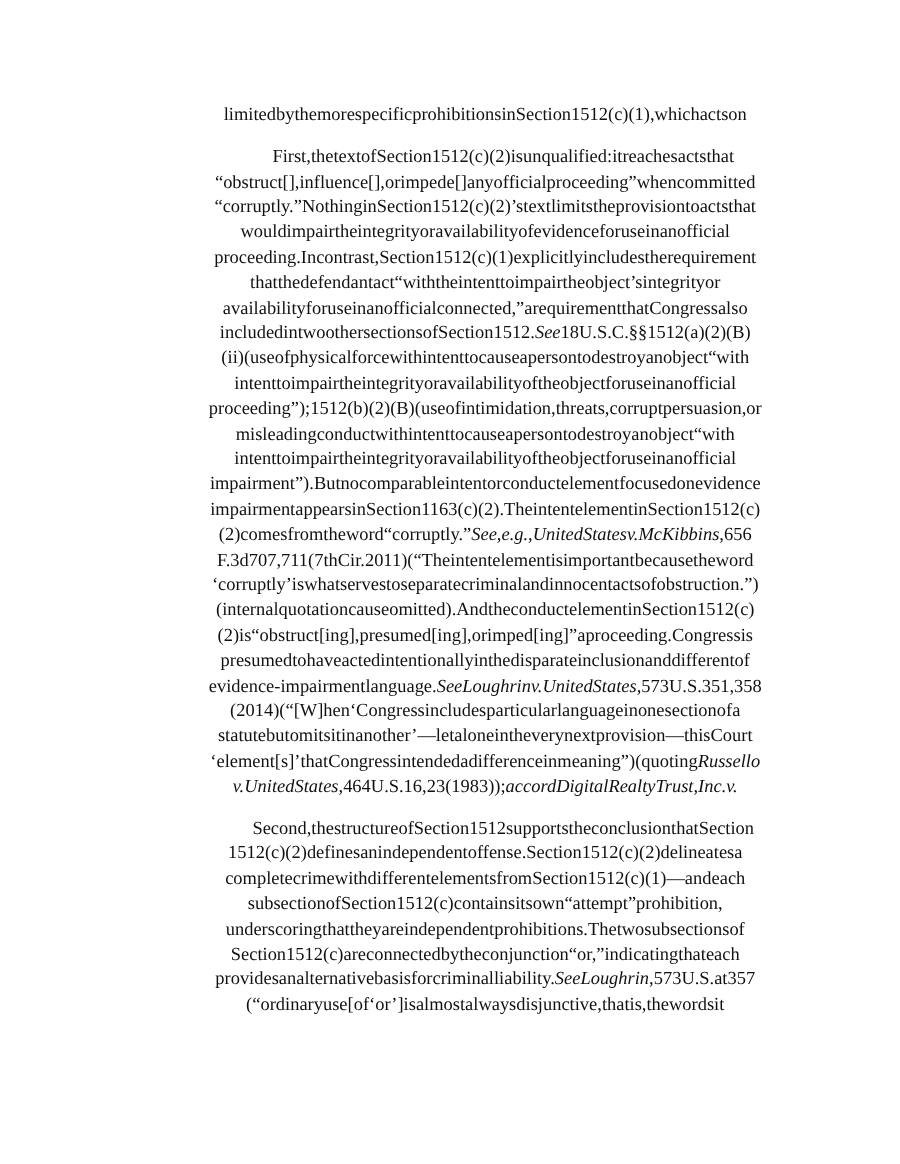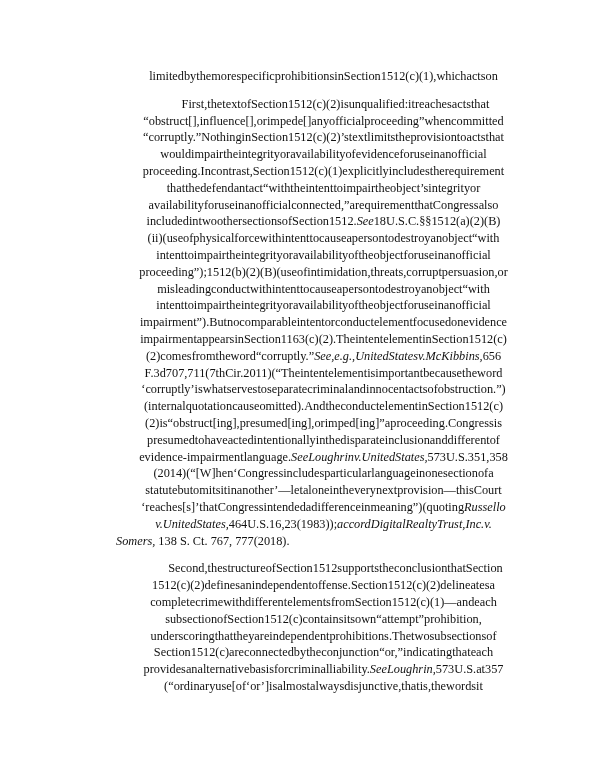--- a/index.html
+++ b/index.html
@@ -65,23 +65,22 @@
         <div class="line"><span class="w">impairment</span><span class="w">appears</span><span class="w">in</span><span class="w">Section</span><span class="w">1163(c)(2).</span><span class="w">The</span><span class="w">intent</span><span class="w">element</span><span class="w">in</span><span class="w">Section</span><span class="w">1</span><span class="w">512(c)</span></div>
         <div class="line"><span class="w">(2)</span><span class="w">comes</span><span class="w">from</span><span class="w">the</span><span class="w">word</span><span class="w">“corruptly.”</span><span class="w it">See,</span><span class="w it">e.g.,</span><span class="w it">United</span><span class="w it">States</span><span class="w it">v.</span><span class="w it">McKibbins,</span><span class="w">656</span></div>
         <div class="line"><span class="w">F.3d</span><span class="w">707,</span><span class="w">711</span><span class="w">(7th</span><span class="w">Cir.</span><span class="w">2011)</span><span class="w">(“The</span><span class="w">intent</span><span class="w">element</span><span class="w">is</span><span class="w">important</span><span class="w">because</span><span class="w">the</span><span class="w">word</span></div>
         <div class="line"><span class="w">‘corruptly’</span><span class="w">is</span><span class="w">what</span><span class="w">serves</span><span class="w">to</span><span class="w">separate</span><span class="w">criminal</span><span class="w">and</span><span class="w">innocent</span><span class="w">acts</span><span class="w">of</span><span class="w">obstruction.”)</span></div>
         <div class="line"><span class="w">(internal</span><span class="w">quotation</span><span class="w">cause</span><span class="w">omitted).</span><span class="w">And</span><span class="w">the</span><span class="w">conduct</span><span class="w">element</span><span class="w">in</span><span class="w">Section</span><span class="w">1512(c)</span></div>
         <div class="line"><span class="w">(2)</span><span class="w">is</span><span class="w">“obstruct[ing],</span><span class="w">presumed[ing],</span><span class="w">or</span><span class="w">imped[ing]”</span><span class="w">a</span><span class="w">proceeding.</span><span class="w">Congress</span><span class="w">is</span></div>
         <div class="line"><span class="w">presumed</span><span class="w">to</span><span class="w">have</span><span class="w">acted</span><span class="w">intentionally</span><span class="w">in</span><span class="w">the</span><span class="w">disparate</span><span class="w">inclusion</span><span class="w">and</span><span class="w">different</span><span class="w">of</span></div>
         <div class="line"><span class="w">evidence-impairment</span><span class="w">language.</span><span class="w it">See</span><span class="w it">Loughrin</span><span class="w it">v.</span><span class="w it">United</span><span class="w it">States,</span><span class="w">573</span><span class="w">U.S.</span><span class="w">351,</span><span class="w">358</span></div>
         <div class="line"><span class="w">(2014)</span><span class="w">(“[W]hen</span><span class="w">‘Congress</span><span class="w">includes</span><span class="w">particular</span><span class="w">language</span><span class="w">in</span><span class="w">one</span><span class="w">section</span><span class="w">of</span><span class="w">a</span></div>
         <div class="line"><span class="w">statute</span><span class="w">but</span><span class="w">omits</span><span class="w">it</span><span class="w">in</span><span class="w">another’—let</span><span class="w">alone</span><span class="w">in</span><span class="w">the</span><span class="w">very</span><span class="w">next</span><span class="w">provision—</span><span class="w">this</span><span class="w">Court</span></div>
-        <div class="line"><span class="w">‘reaches[s]’</span><span class="w">that</span><span class="w">Congress</span><span class="w">intended</span><span class="w">a</span><span class="w">difference</span><span class="w">in</span><span class="w">meaning”)</span><span class="w">(quoting</span><span class="w it">Russello</span></div>
+        <div class="line"><span class="w">‘element[s]’</span><span class="w">that</span><span class="w">Congress</span><span class="w">intended</span><span class="w">a</span><span class="w">difference</span><span class="w">in</span><span class="w">meaning”)</span><span class="w">(quoting</span><span class="w it">Russello</span></div>
         <div class="line"><span class="w it">v.</span><span class="w it">United</span><span class="w it">States,</span><span class="w">464</span><span class="w">U.S.</span><span class="w">16,</span><span class="w">23</span><span class="w">(1983));</span><span class="w it">accord</span><span class="w it">Digital</span><span class="w it">Realty</span><span class="w it">Trust,</span><span class="w it">Inc.</span><span class="w it">v.</span></div>
-        <div class="line end"><span class="it">Somers,</span><span> 138 S. Ct. 767, 777(2018).</span></div>
       </div>
       <div class="para">
         <div class="line ind"><span class="w">Second,</span><span class="w">the</span><span class="w">structure</span><span class="w">of</span><span class="w">Section</span><span class="w">1512</span><span class="w">supports</span><span class="w">the</span><span class="w">conclusion</span><span class="w">that</span><span class="w">Section</span></div>
         <div class="line"><span class="w">1512(c)(2)</span><span class="w">defines</span><span class="w">an</span><span class="w">independent</span><span class="w">offense.</span><span class="w">Section</span><span class="w">1512(c)(2)</span><span class="w">delineates</span><span class="w">a</span></div>
         <div class="line"><span class="w">complete</span><span class="w">crime</span><span class="w">with</span><span class="w">different</span><span class="w">elements</span><span class="w">from</span><span class="w">Section</span><span class="w">1512(c)(1)—and</span><span class="w">each</span></div>
         <div class="line"><span class="w">subsection</span><span class="w">of</span><span class="w">Section</span><span class="w">1512(c)</span><span class="w">contains</span><span class="w">its</span><span class="w">own</span><span class="w">“attempt”</span><span class="w">prohibition,</span></div>
         <div class="line"><span class="w">underscoring</span><span class="w">that</span><span class="w">they</span><span class="w">are</span><span class="w">independent</span><span class="w">prohibitions.</span><span class="w">The</span><span class="w">two</span><span class="w">subsections</span><span class="w">of</span></div>
         <div class="line"><span class="w">Section</span><span class="w">1512(c)</span><span class="w">are</span><span class="w">connected</span><span class="w">by</span><span class="w">the</span><span class="w">conjunction</span><span class="w">“or,”</span><span class="w">indicating</span><span class="w">that</span><span class="w">each</span></div>
         <div class="line"><span class="w">provides</span><span class="w">an</span><span class="w">alternative</span><span class="w">basis</span><span class="w">for</span><span class="w">criminal</span><span class="w">liability.</span><span class="w it">See</span><span class="w it">Loughrin,</span><span class="w">573</span><span class="w">U.S.</span><span class="w">at</span><span class="w">357</span></div>
         <div class="line"><span class="w">(“ordinary</span><span class="w">use</span><span class="w">[of</span><span class="w">‘or’]</span><span class="w">is</span><span class="w">almost</span><span class="w">always</span><span class="w">disjunctive,</span><span class="w">that</span><span class="w">is,</span><span class="w">the</span><span class="w">words</span><span class="w">it</span></div>

